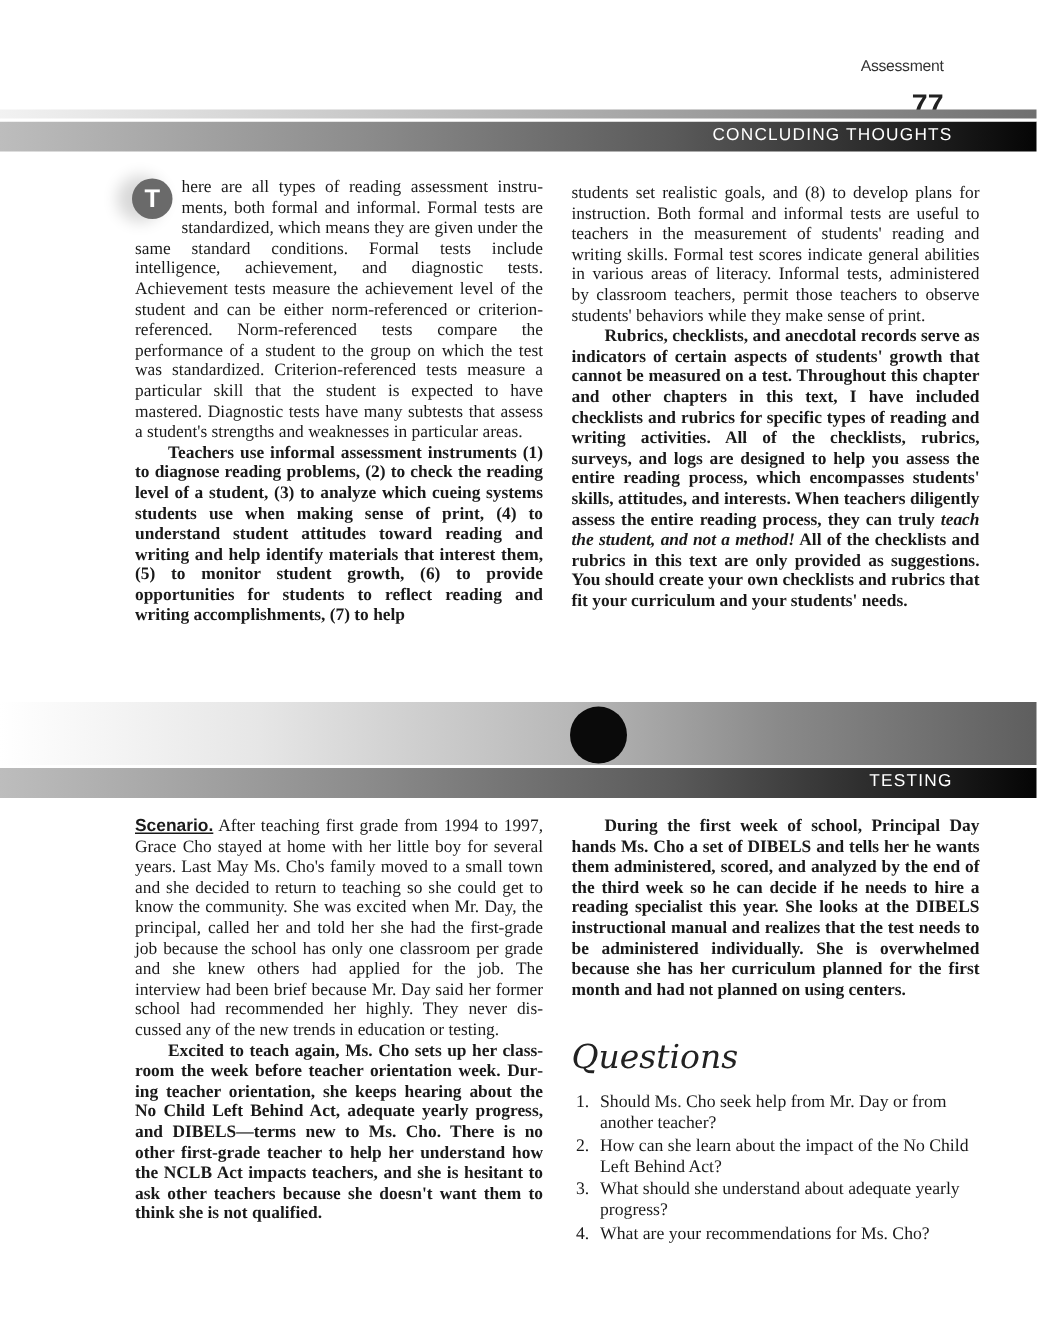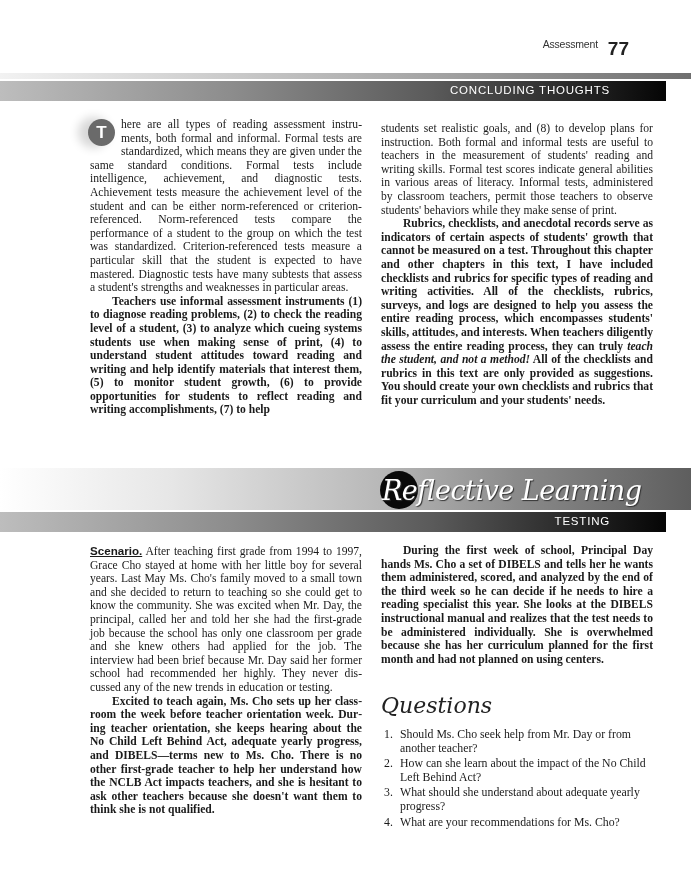--- a/index.html
+++ b/index.html
@@ -1,23 +1,23 @@
 <!DOCTYPE html>
 <html><head>
 <meta charset="utf-8">
 <style>
   html, body { margin: 0; padding: 0; background: #ffffff; }
   body { width: 691px; height: 896px; position: relative; overflow: hidden; font-family: "Liberation Serif", "DejaVu Serif", serif; color: #1a1a1a; }
 
-  .running-head { position: absolute; top: 38px; right: 62px; display: flex; align-items: flex-start; gap: 10px; }
+  .running-head { position: absolute; top: 38px; right: 62px; display: flex; align-items: flex-end; gap: 10px; flex-direction: column; }
   .running-head .section { font-family: "Liberation Sans", "DejaVu Sans", sans-serif; font-size: 10.5px; color: #333; letter-spacing: -0.2px; }
   .running-head .page-num { font-family: "Liberation Sans", "DejaVu Sans", sans-serif; font-size: 19px; font-weight: bold; color: #222; }
 
   .band-thin { position: absolute; left: 0; width: 691px; height: 6px; background: linear-gradient(to right, #f2f2f2 0%, #c8c8c8 35%, #9a9a9a 70%, #6f6f6f 100%); }
-  .band-main { position: absolute; left: 0; width: 634px; height: 20px; background: linear-gradient(to right, #bdbdbd 0%, #8c8c8c 35%, #5a5a5a 65%, #2a2a2a 85%, #050505 100%); border-top: 1px solid #ffffff; padding-left: 32px; }
+  .band-main { position: absolute; left: 0; width: 691px; height: 20px; background: linear-gradient(to right, #bdbdbd 0%, #8c8c8c 35%, #5a5a5a 65%, #2a2a2a 85%, #050505 100%); border-top: 1px solid #ffffff; }
   .band-label { position: absolute; right: 56px; top: 3px; font-family: "Liberation Sans", "DejaVu Sans", sans-serif; font-size: 11.5px; color: #ffffff; letter-spacing: 0.8px; }
 
   .col { position: absolute; width: 272px; font-size: 11.6px; line-height: 13.6px; text-align: justify; hyphens: manual; }
   .col p { margin: 0; }
   .col p.indent { text-indent: 22px; font-weight: bold; }
 
   .drop-cap { float: left; width: 27px; height: 27px; margin: 1px 6px 0 -2px; border-radius: 50%; background: #6a6a6a; color: #fff; font-family: "Liberation Sans", "DejaVu Sans", sans-serif; font-weight: bold; font-size: 17px; line-height: 27px; text-align: center; box-shadow: -8px 0 10px 2px #d8d8d8; }
 
   .reflect-band { position: absolute; left: 0; top: 468px; width: 691px; height: 42px; background: linear-gradient(to right, #ffffff 0%, #e6e6e6 25%, #b8b8b8 55%, #8a8a8a 75%, #5e5e5e 100%); }
   .reflect-title { position: absolute; left: 378px; top: 470px; height: 40px; display: flex; align-items: center; }
@@ -53,21 +53,20 @@
 </div>
 
 <div class="col" style="left:381px; top:122px;">
   <p>students set realistic goals, and (8) to develop plans for instruction. Both formal and informal tests are useful to teachers in the measurement of students' reading and writing skills. Formal test scores indi­cate general abilities in various areas of literacy. Informal tests, administered by classroom teachers, permit those teachers to observe students' behaviors while they make sense of print.</p>
   <p class="indent"><span>Rubrics, checklists, and anecdotal records serve as indicators of certain aspects of students' growth that cannot be measured on a test. Throughout this chapter and other chapters in this text, I have includ­ed checklists and rubrics for specific types of reading and writing activities. All of the checklists, rubrics, surveys, and logs are designed to help you assess the entire reading process, which encompasses students' skills, attitudes, and interests. When teachers dili­gently assess the entire reading process, they can truly </span><em>teach the student, and not a method!</em><span> All of the checklists and rubrics in this text are only provided as suggestions. You should create your own checklists and rubrics that fit your curriculum and your stu­dents' needs.</span></p>
 </div>
 
 <div class="reflect-band"></div>
 <div class="reflect-title">
   <div class="reflect-circle"></div>
-  <span class="reflect-text">Reflective Learning</span>
 </div>
 <div class="band-main" style="top:511px;">
   <span class="band-label">TESTING</span>
 </div>
 
 <div class="col" style="left:90px; top:544px;">
   <p><span class="scenario-label">Scenario.</span><span> After teaching first grade from 1994 to 1997, Grace Cho stayed at home with her little boy for several years. Last May Ms. Cho's family moved to a small town and she decided to return to teaching so she could get to know the community. She was excited when Mr. Day, the principal, called her and told her she had the first-grade job because the school has only one classroom per grade and she knew others had applied for the job. The interview had been brief because Mr. Day said her former school had recommended her highly. They never dis­cussed any of the new trends in education or testing.</span></p>
   <p class="indent">Excited to teach again, Ms. Cho sets up her class­room the week before teacher orientation week. Dur­ing teacher orientation, she keeps hearing about the No Child Left Behind Act, adequate yearly progress, and DIBELS—terms new to Ms. Cho. There is no other first-grade teacher to help her understand how the NCLB Act impacts teachers, and she is hesitant to ask other teachers because she doesn't want them to think she is not qualified.</p>
 </div>
 

